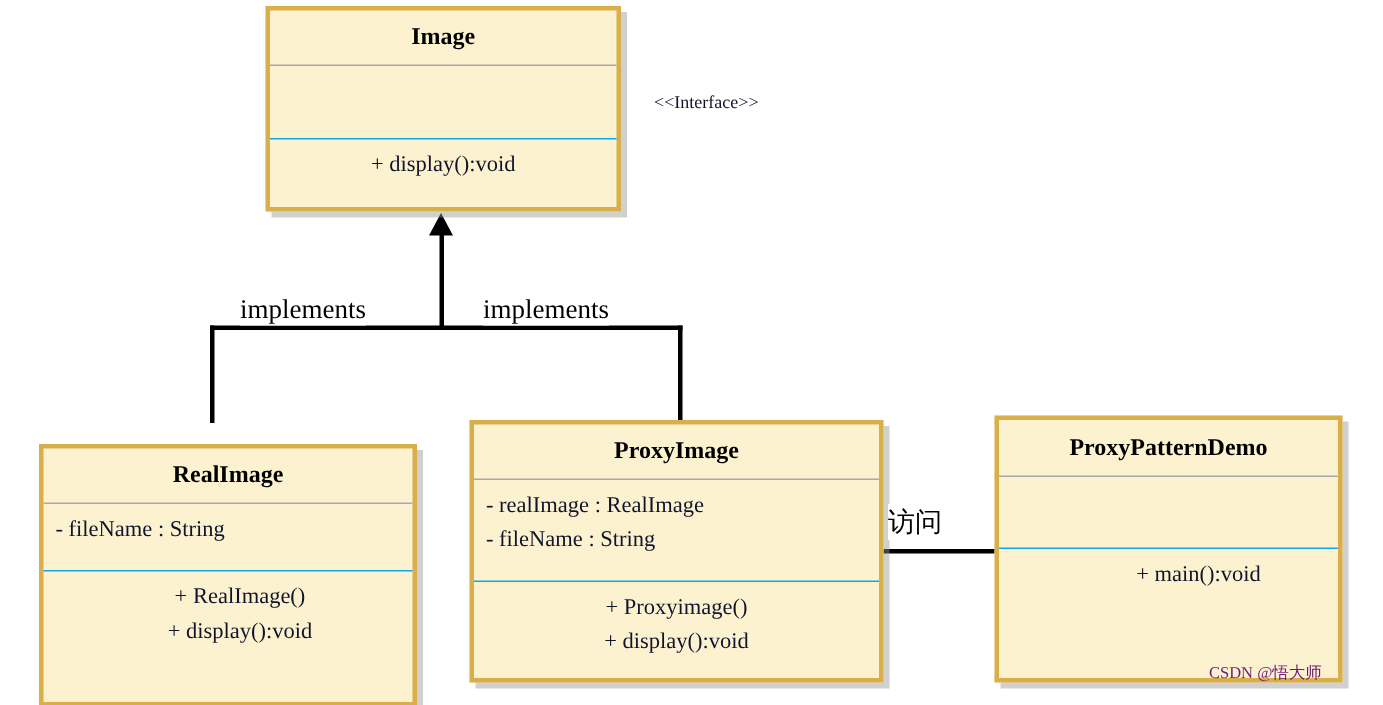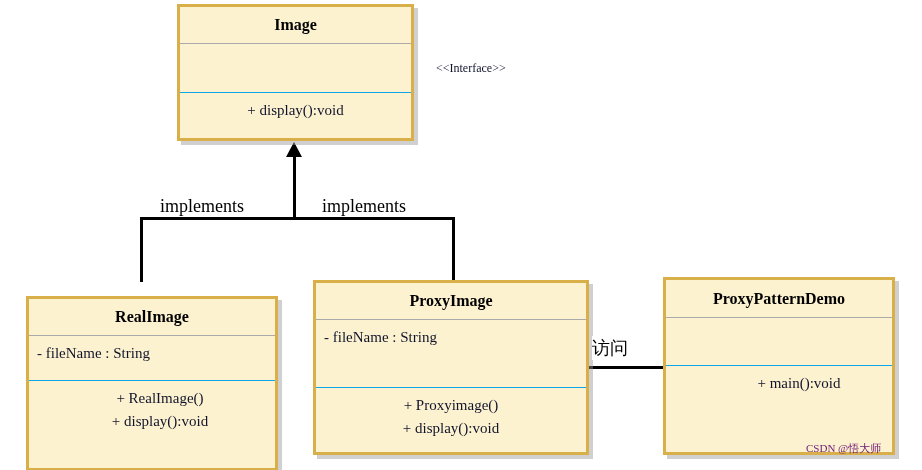--- a/index.html
+++ b/index.html
@@ -140,20 +140,21 @@
     </div>
     <div class="uml-section last" style="height:87px;padding-left:24px;">
       <div class="uml-row">+ RealImage()</div>
       <div class="uml-row">+ display():void</div>
     </div>
   </div>
 
   <div class="uml-box" style="left:313px; top:280px; width:276px; height:175px;">
     <div class="uml-header" style="height:37px;">ProxyImage</div>
     <div class="uml-section" style="height:68px;">
+      <div class="uml-row">- realImage : RealImage</div>
       <div class="uml-row">- fileName : String</div>
     </div>
     <div class="uml-section last" style="height:64px;">
       <div class="uml-row">+ Proxyimage()</div>
       <div class="uml-row">+ display():void</div>
     </div>
   </div>
 
   <div class="uml-box" style="left:663px; top:277px; width:232px; height:178px;">
     <div class="uml-header" style="height:38px;">ProxyPatternDemo</div>

